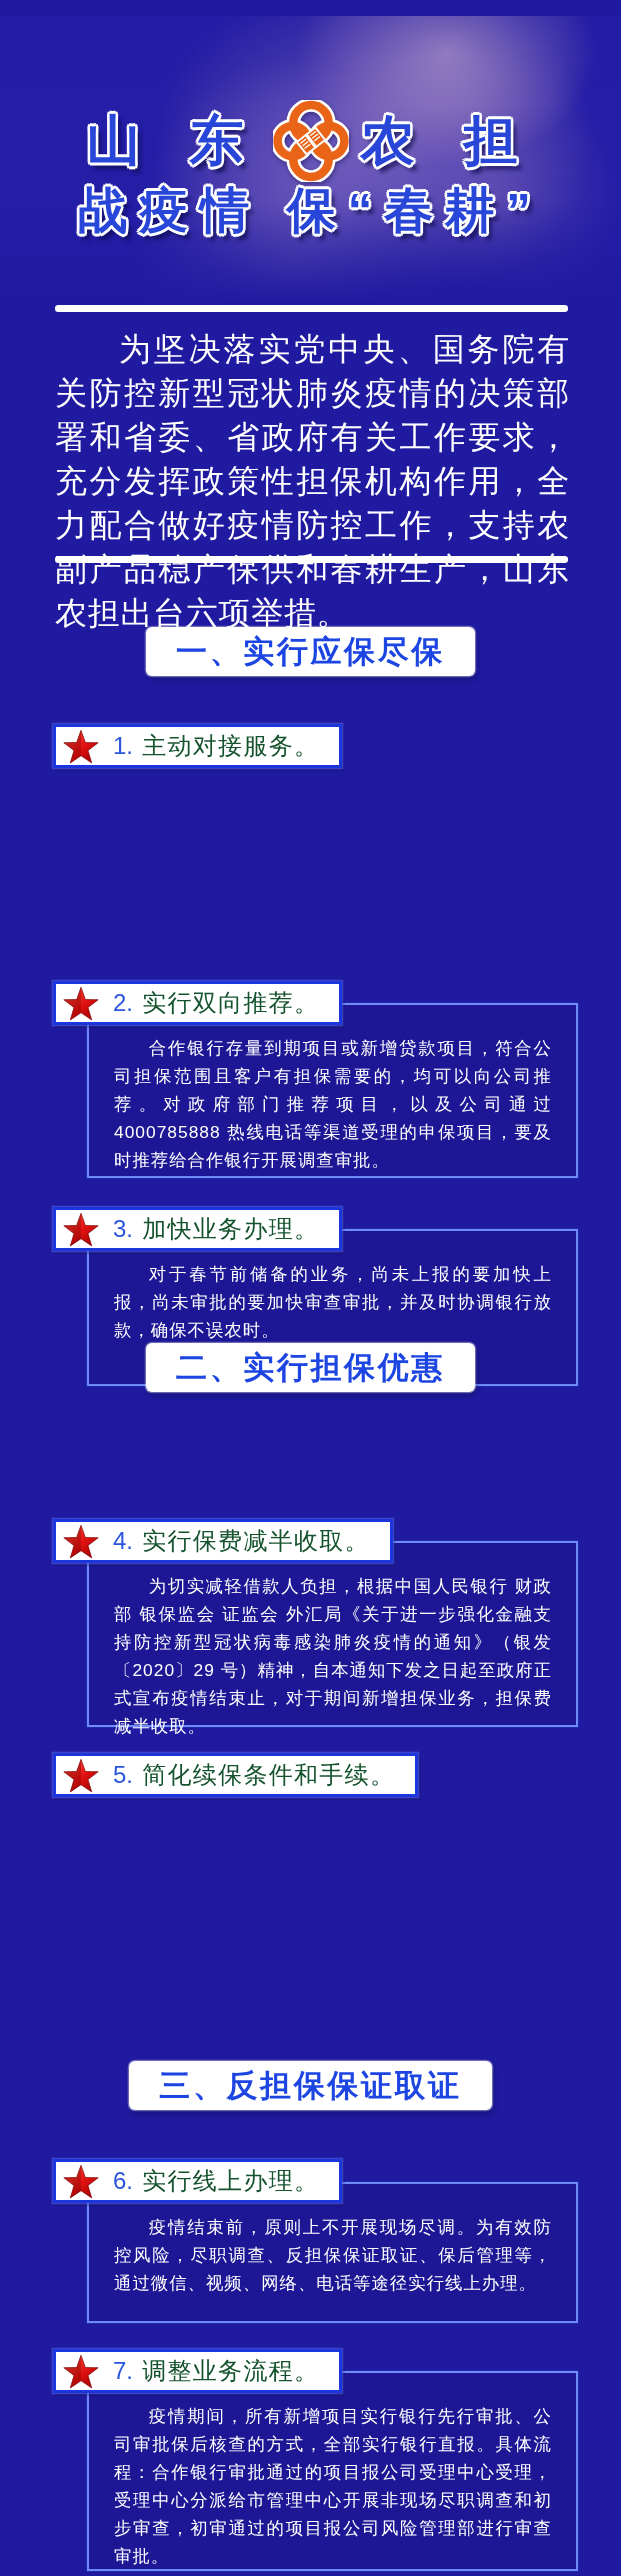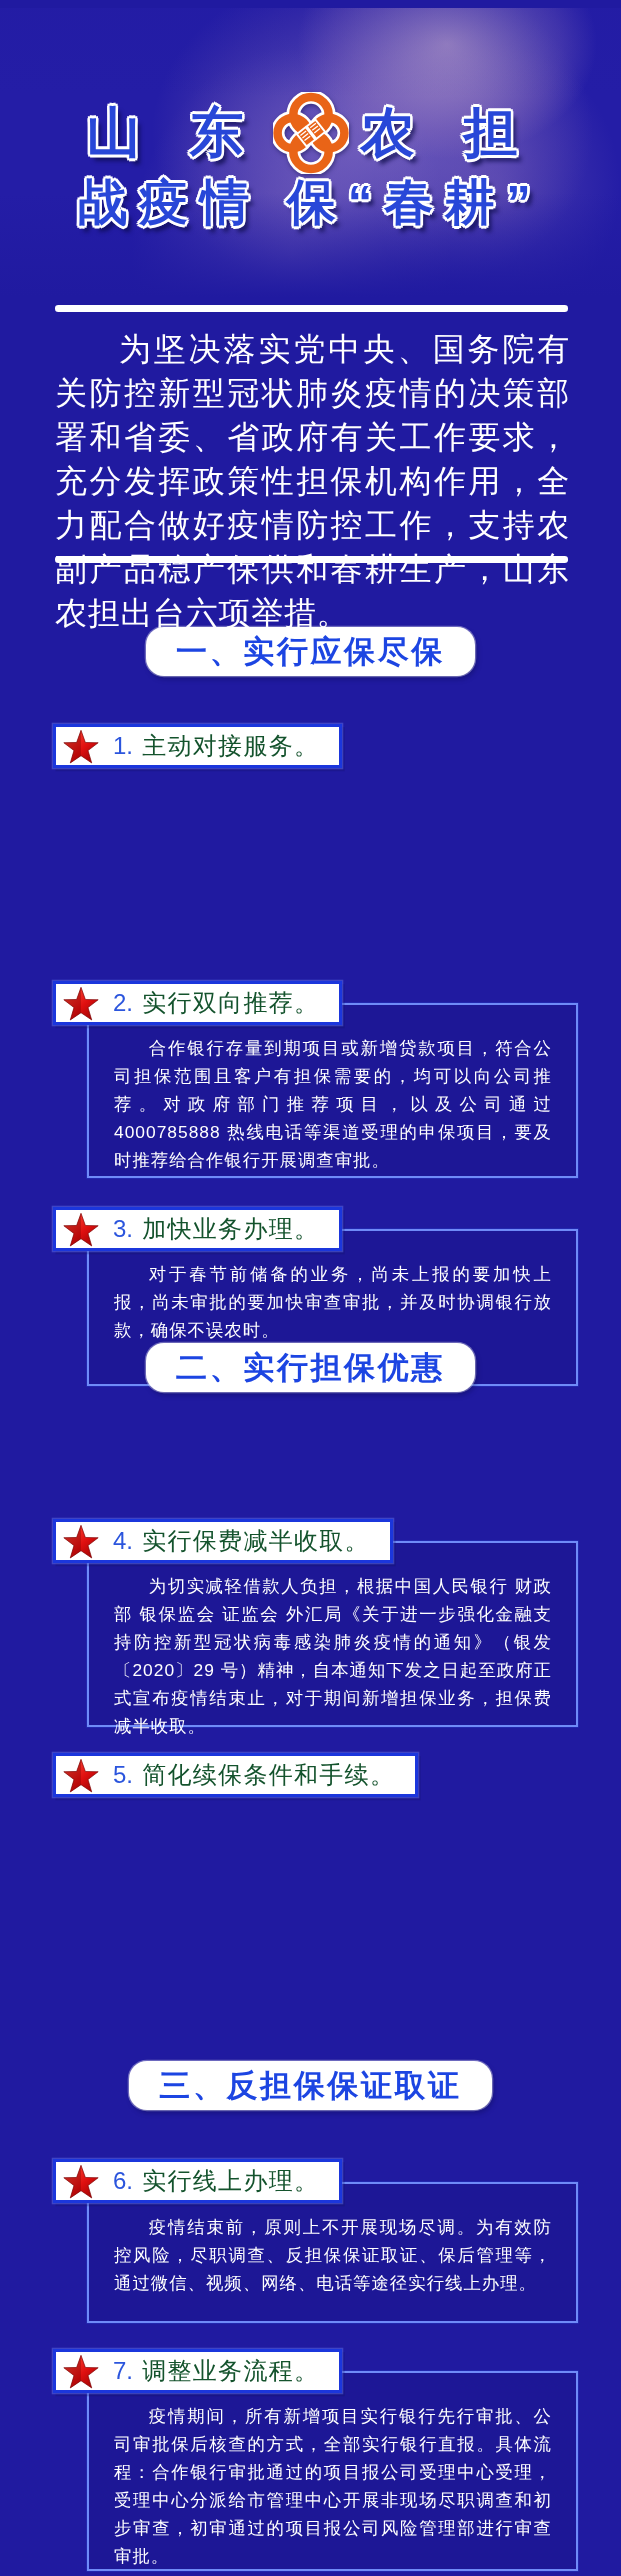--- a/index.html
+++ b/index.html
@@ -1,20 +1,20 @@
 <!DOCTYPE html>
 <html style="font-size:10.5px"><head>
 <meta charset="utf-8">
 <style>
   html,body{margin:0;padding:0;}
   body{font-family:"Liberation Sans",sans-serif;background:#14107a;}
   .page{position:relative;width:621px;height:2576px;margin:0 auto;background:#201aa0;overflow:hidden;}
 
   
-  .hero{position:absolute;left:0;top:8px;width:621px;height:298px;
+  .hero{position:absolute;left:0;top:16px;width:621px;height:298px;
     background:
       radial-gradient(ellipse 197px 151px at 72% 12%, rgba(216,186,208,.65), rgba(150,120,190,.30) 58%, transparent 76%),
       radial-gradient(ellipse 283px 217px at 60% 42%, rgba(168,140,205,.55), rgba(120,95,180,.22) 60%, transparent 78%),
       radial-gradient(ellipse 217px 276px at 47% 82%, rgba(140,115,195,.50), transparent 74%),
       radial-gradient(ellipse 171px 197px at 80% 60%, rgba(125,100,185,.45), transparent 72%),
       #241da6;}
   .hero::after{content:"";position:absolute;left:0;top:0;width:100%;height:100%;
     background:linear-gradient(180deg, rgba(32,26,160,.25) 0%, transparent 30%, transparent 62%, #201aa0 97%);}
   .hero-title{position:absolute;left:0;width:621px;text-align:center;font-weight:700;color:#2847d8;
     text-shadow:-2.6px 0 0 #fff,2.6px 0 0 #fff,0 -2.6px 0 #fff,0 2.6px 0 #fff,-2px -2px 0 #fff,2px -2px 0 #fff,-2px 2px 0 #fff,2px 2px 0 #fff,4.6px 6px 4px rgba(10,10,70,.75);
@@ -24,21 +24,21 @@
   .logo-wrap{display:inline-block;width:76px;height:82px;filter:drop-shadow(1.3px 2px 2px rgba(20,20,80,.5));}
 
   
   .intro-bar{position:absolute;left:55px;width:513px;height:6.6px;background:#fff;border-radius:3.3px;z-index:2;}
   .bar-top{top:305px;} .bar-bottom{top:556px;}
   .intro-text{position:absolute;left:55px;top:327px;width:515px;color:#fff;font-size:32px;line-height:44px;
     text-align:justify;text-indent:2em;letter-spacing:0.7px;z-index:2;}
 
   
   .pill{position:absolute;left:0;width:621px;text-align:center;z-index:2;}
-  .pill > span{display:inline-block;background:#fff;border-radius:18px;height:49px;line-height:49px;
+  .pill > span{display:inline-block;background:#fff;border-radius:6px;height:49px;line-height:49px;
     padding:0 30px;font-size:31px;font-weight:700;color:#1c45e2;letter-spacing:2.6px;
     box-shadow:0 0 0 1.3px rgba(255,255,255,.35), 2px 3.3px 5.3px rgba(10,10,70,.35);}
   .pill1{top:627px;} .pill2{top:1343px;} .pill3{top:2061px;}
 
   
   .title-box{position:absolute;left:53px;height:38px;background:#fff;border:3.3px solid #1b36dc;
     display:inline-flex;align-items:center;padding:0 20px 0 57px;z-index:2;
     box-shadow:0 0 0 1.3px rgba(100,120,245,.45), 2.6px 3.3px 0 rgba(15,15,90,.25);white-space:nowrap;}
   .title-box .num{color:#2b55dd;font-size:24px;margin-right:9.2px;}
   .title-box .ttl{color:#14532d;font-size:24px;letter-spacing:1.3px;}

